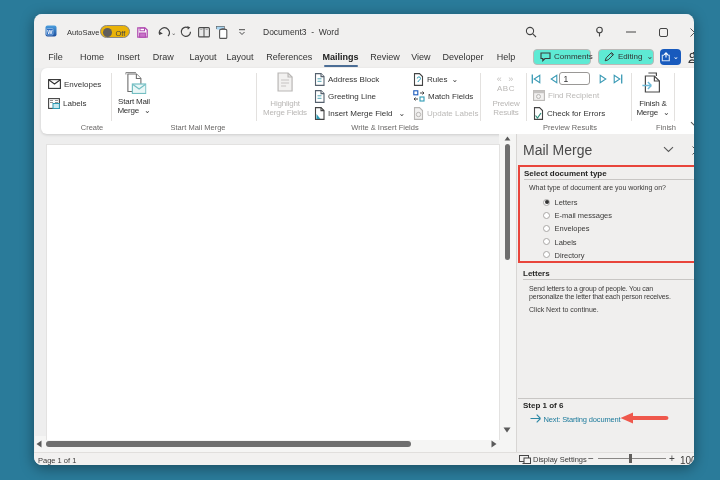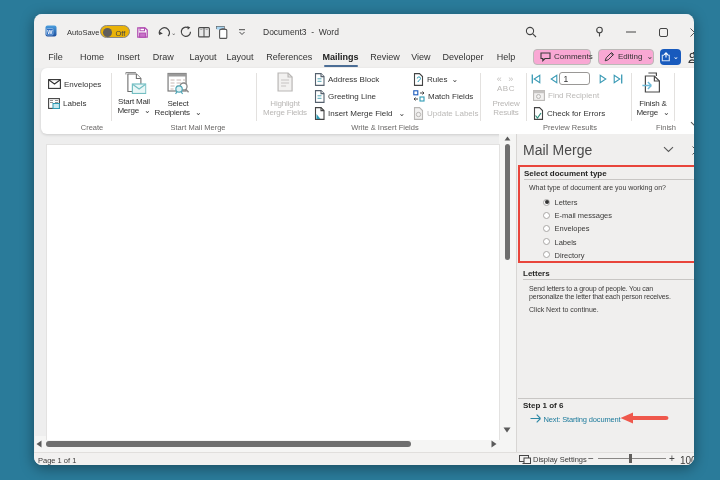--- a/index.html
+++ b/index.html
@@ -16,21 +16,21 @@
 #autosave { left:33px; top:13.5px; font-size:7.5px; color:#333; }
 #toggle { left:66px; top:11px; width:30px; height:13px; border:1px solid #8a8886; border-radius:7px; background:#eab308; }
 #toggle .knob { position:absolute; left:2px; top:1.5px; width:9px; height:9px; background:#605e5c; border-radius:50%; }
 #toggle .off { position:absolute; left:14.5px; top:2.5px; font-size:7.5px; color:#444; }
 #doctitle { left:229px; top:12.5px; font-size:8.5px; color:#333; }
 .winctl { width:30px; height:30px; display:flex; align-items:center; justify-content:center; color:#444; }
 
 .tab { top:34px; height:19px; line-height:19px; font-size:9px; color:#333; transform:translateX(-50%); white-space:nowrap; }
 .tab.sel { font-weight:bold; color:#222; transform:translateX(-50%); }
 #mailul { left:289.5px; top:50.5px; width:34.5px; height:2.5px; background:#4c6e96; border-radius:1.5px; }
-.pillbtn { top:34.5px; height:16px; border:1px solid #bbb9b7; border-radius:4px; background:#f9a8d4; display:flex; align-items:center; font-size:8px; color:#333; }
+.pillbtn { top:34.5px; height:16px; border:1px solid #bbb9b7; border-radius:4px; background:#5eead4; display:flex; align-items:center; font-size:8px; color:#333; }
 .pillbtn svg { flex-shrink:0; }
 
 #contentbg { left:0; top:54px; width:677px; height:384px; background:#eeeeee; }
 #ribbon { left:7px; top:54px; width:663px; height:66px; background:#fff; border-radius:6px; box-shadow:0 1px 3px rgba(0,0,0,0.14); }
 .gsep { top:5px; height:48px; width:1px; background:#e3e1df; }
 .glabel { top:55px; font-size:7.5px; color:#6a6867; transform:translateX(-50%); white-space:nowrap;padding-left:28px; }
 .bigbtn { top:4px; text-align:center; font-size:8px; color:#333; transform:translateX(-50%); }
 .bigbtn .ic { display:flex; justify-content:center; }
 .bigbtn .txt { margin-top:3px; line-height:9px; white-space:nowrap; letter-spacing:-0.2px; }
 .bigbtn.dis { color:#b9b7b5; }
@@ -206,34 +206,20 @@
     <div class="ic">
           <svg width="25" height="22" viewBox="0 0 25 22">
       <path d="M4.5 2.5 v-2 h10" fill="none" stroke="#8a8a8a" stroke-width="1"></path>
       <path d="M6.5 2 h8.5 l4.5 4.5 v13 h-13 z" fill="#fff" stroke="#6e6e6e" stroke-width="1.1"></path>
       <path d="M15 2 v4.5 h4.5" fill="#fff" stroke="#6e6e6e" stroke-width="1.1"></path>
       <rect x="11" y="12" width="13.5" height="9.5" fill="#eaf7f7" stroke="#74bfc3" stroke-width="1.2"></rect>
       <path d="M11.5 12.5 l6.2 4.5 6.2-4.5" fill="none" stroke="#74bfc3" stroke-width="1.2"></path>
     </svg>
         </div>
     <div class="txt">Start Mail<br>Merge <span class="dchev">⌄</span></div>
-  </div>
-  <div class="abs bigbtn" style="left:144px">
-    <div class="ic">
-          <svg width="23" height="24" viewBox="0 0 23 24">
-      <rect x="1.5" y="1.5" width="18" height="17.5" fill="#fff" stroke="#7a7a7a" stroke-width="1.2"></rect>
-      <rect x="1.5" y="1.5" width="18" height="3" fill="#9a9a9a"></rect>
-      <path d="M4 8 h4 M10 8 h4.5 M16.5 8 h2 M4 11 h4 M10 11 h4.5 M16.5 11 h2 M4 14 h4 M10 14 h3 M4 17 h3" stroke="#c9b8b4" stroke-width="1"></path>
-      <circle cx="17" cy="14.5" r="3.5" fill="#fff" stroke="#8a8a8a" stroke-width="1.3"></circle>
-      <path d="M19.5 17.5 l2.5 2.8" stroke="#8a8a8a" stroke-width="1.3"></path>
-      <circle cx="12.5" cy="17" r="3.2" fill="#dff2f4" stroke="#4fa5b5" stroke-width="1.2"></circle>
-      <path d="M10.5 19.5 l-1.5 2.5 M14.5 19.5 l1.5 2.5" stroke="#4fa5b5" stroke-width="1.2"></path>
-    </svg>
-        </div>
-    <div class="txt">Select<br>Recipients <span class="dchev">⌄</span></div>
   </div>
 
   <div class="abs bigbtn dis" style="left:251px">
     <div class="ic">
           <svg width="22" height="24" viewBox="0 0 22 24">
       <path d="M4 1 h10 l4 4 v14 h-14 z" fill="#f2f1f0" stroke="#b9b7b5" stroke-width="1.2"></path>
       <path d="M14 1 v4 h4" fill="none" stroke="#b9b7b5" stroke-width="1.2"></path>
       <path d="M7 8 h8 M7 11 h8 M7 14 h5" stroke="#c5c3c1" stroke-width="1.2"></path>
     </svg>
         </div>

